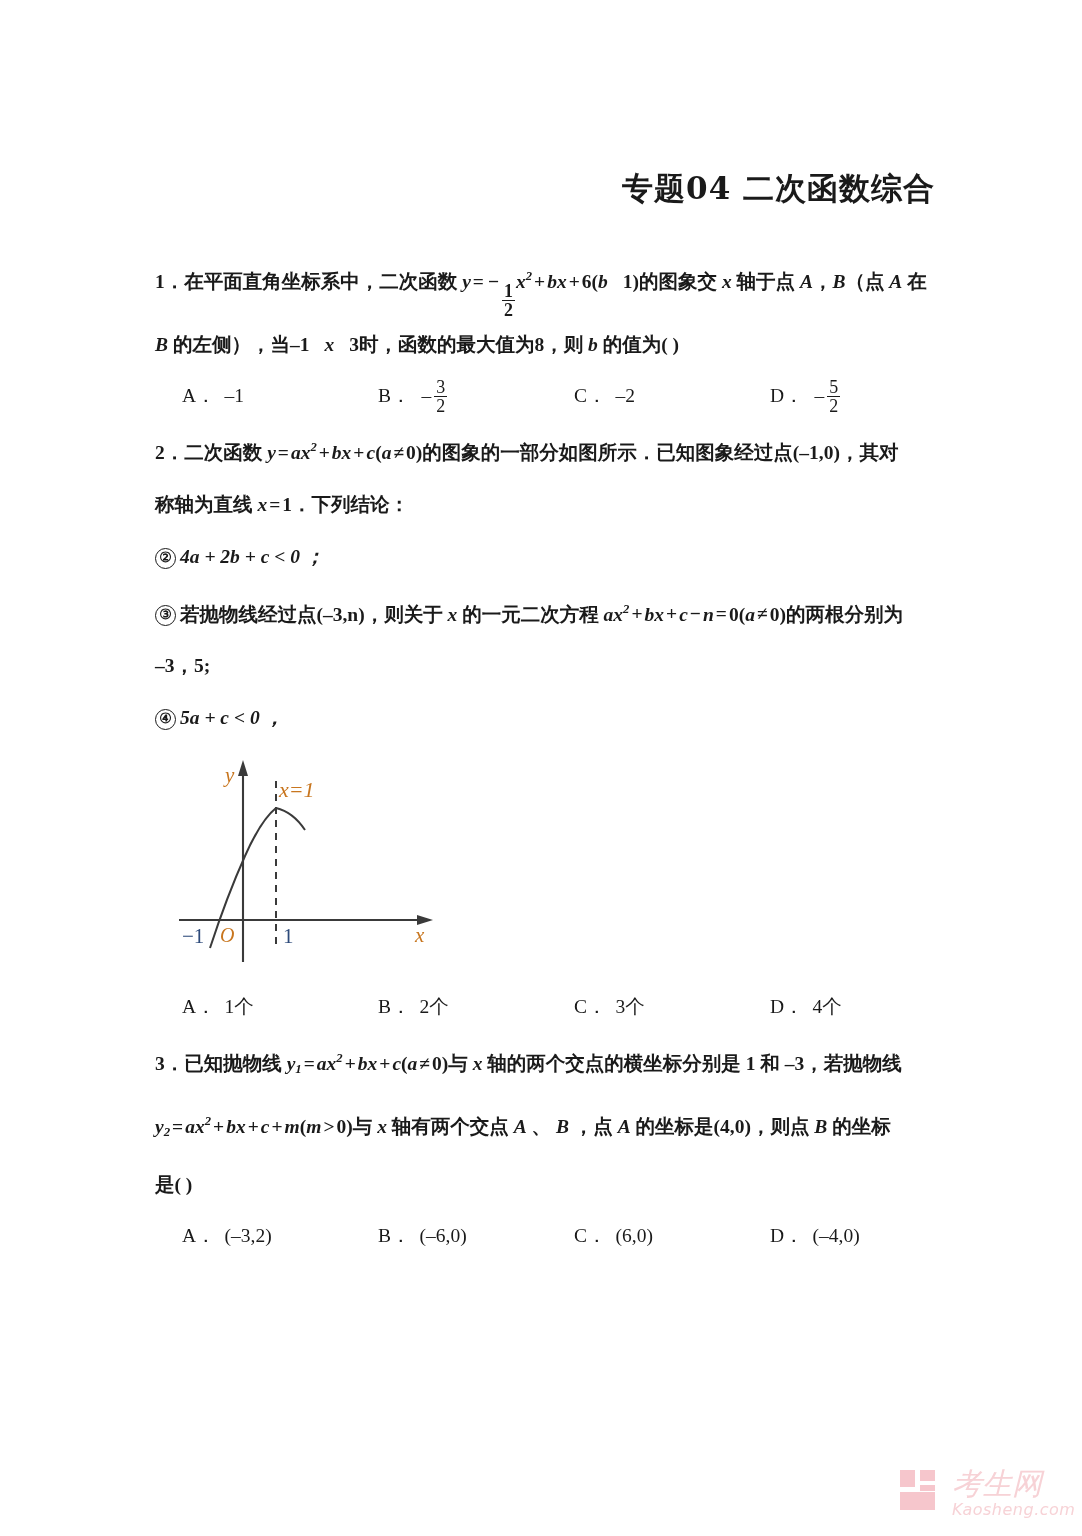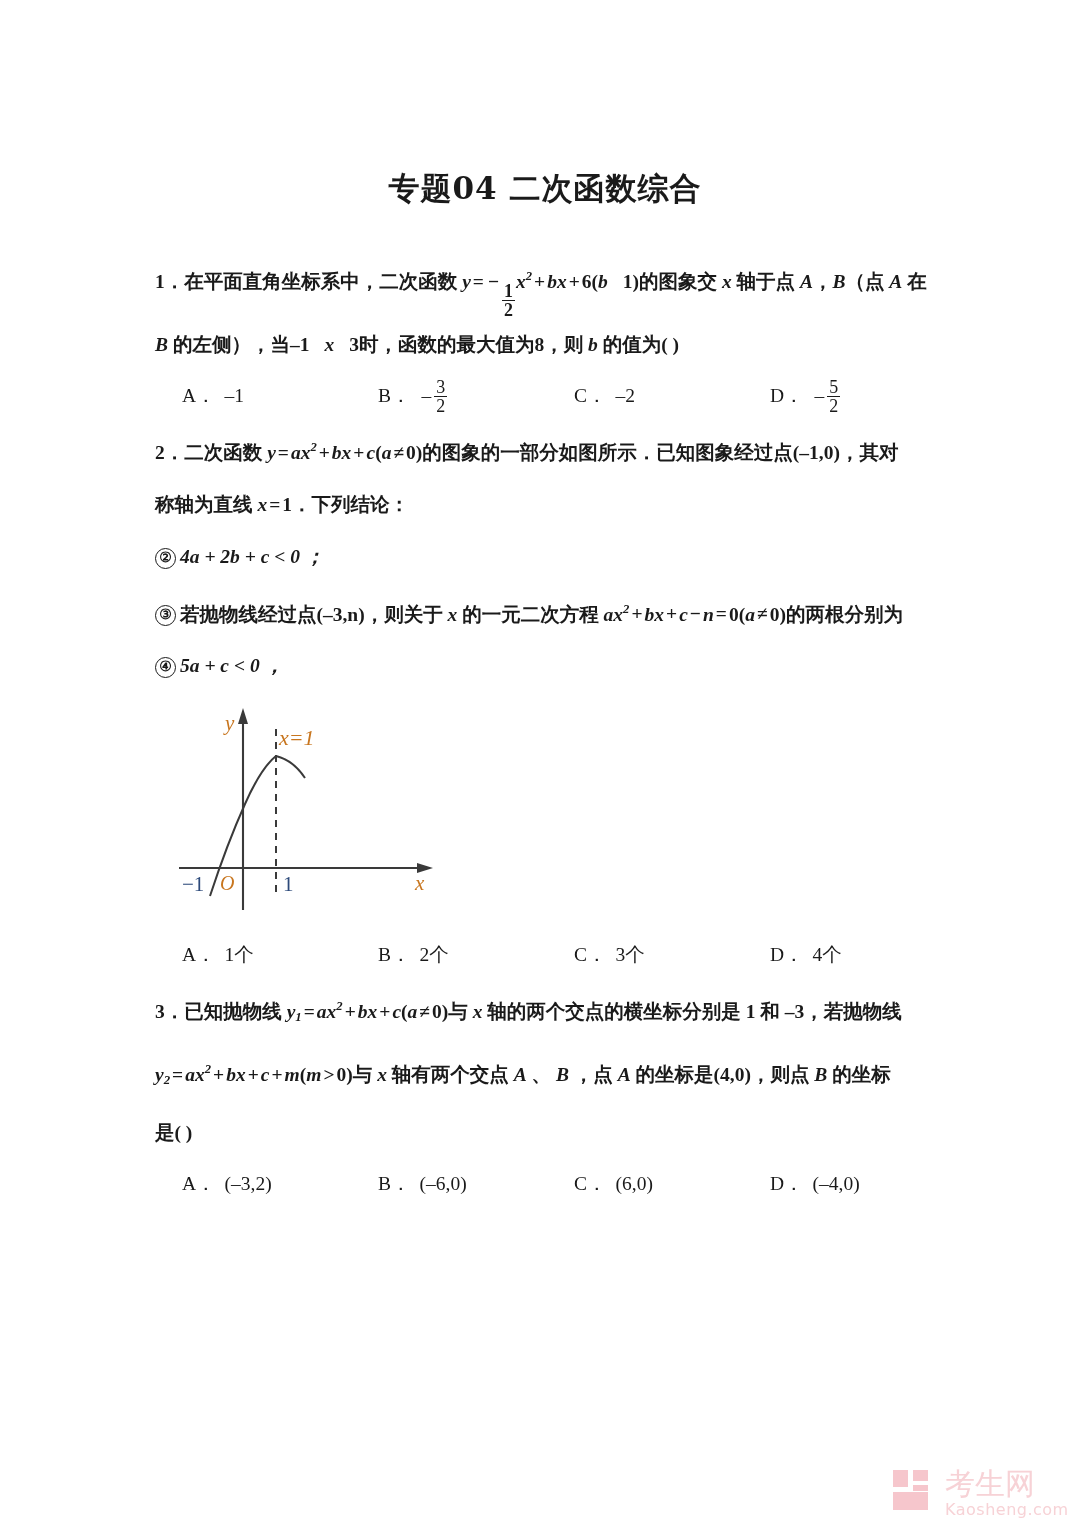--- a/index.html
+++ b/index.html
@@ -25,21 +25,21 @@
 
   .content {
     position: absolute;
     left: 155px;
     top: 0;
     width: 780px;
   }
 
   
   .doc-title {
-    text-align: center;
+    text-align: right;
     font-size: 31px;
     font-weight: bold;
     letter-spacing: 1px;
     margin-top: 168px;
     margin-bottom: 0;
     font-family: "DejaVu Serif", "Liberation Serif", serif;
     white-space: nowrap;
   }
 
   
@@ -107,25 +107,26 @@
     position: relative;
     height: 232px;
     margin-top: 6px;
     margin-left: 10px;
   }
   .figure-wrap svg { position: absolute; left: 0; top: 0; }
 
   
   .watermark {
     position: absolute;
-    right: 7px;
+    right: 0;
     bottom: 8px;
     width: 190px;
     height: 70px;
     opacity: 1;
+    font-style: italic;
   }
 </style>
 </head>
 <body>
 
 <div class="page">
   <div class="content">
 
     <div class="doc-title">专题04  二次函数综合</div>
 
@@ -174,20 +175,23 @@
       </div>
       <div class="qline">
         <span>称轴为直线</span><span class="mi">&nbsp;x</span><span class="mo">=</span><span class="mn">1</span><span>．下列结论：</span>
       </div>
 
       <div class="qline">
         <span class="circled">②</span><span class="mi">4a + 2b + c &lt; 0 ；</span>
       </div>
       <div class="qline">
         <span class="circled">③</span><span>若抛物线经过点</span><span class="mn">(–3,n)</span><span>，则关于</span><span class="mi">&nbsp;x&nbsp;</span><span>的一元二次方程</span><span class="mi">&nbsp;ax</span><sup class="exp">2</sup><span class="mo">+</span><span class="mi">bx</span><span class="mo">+</span><span class="mi">c</span><span class="mo">−</span><span class="mi">n</span><span class="mo">=</span><span class="mn">0(</span><span class="mi">a</span><span class="mo">≠</span><span class="mn">0)</span><span>的两根分别为</span>
+      </div>
+      <div class="qline">
+        <span class="mn">–3，5;</span>
       </div>
       <div class="qline">
         <span class="circled">④</span><span class="mi">5a + c &lt; 0 ，</span>
       </div>
 
       <div class="figure-wrap">
         <svg width="300" height="232" viewBox="0 0 300 232">
 
           <line x1="78" y1="212" x2="78" y2="22" stroke="#3a3a3a" stroke-width="2.1"></line>
           <polygon points="78,10 73,26 83,26" fill="#3a3a3a"></polygon>

